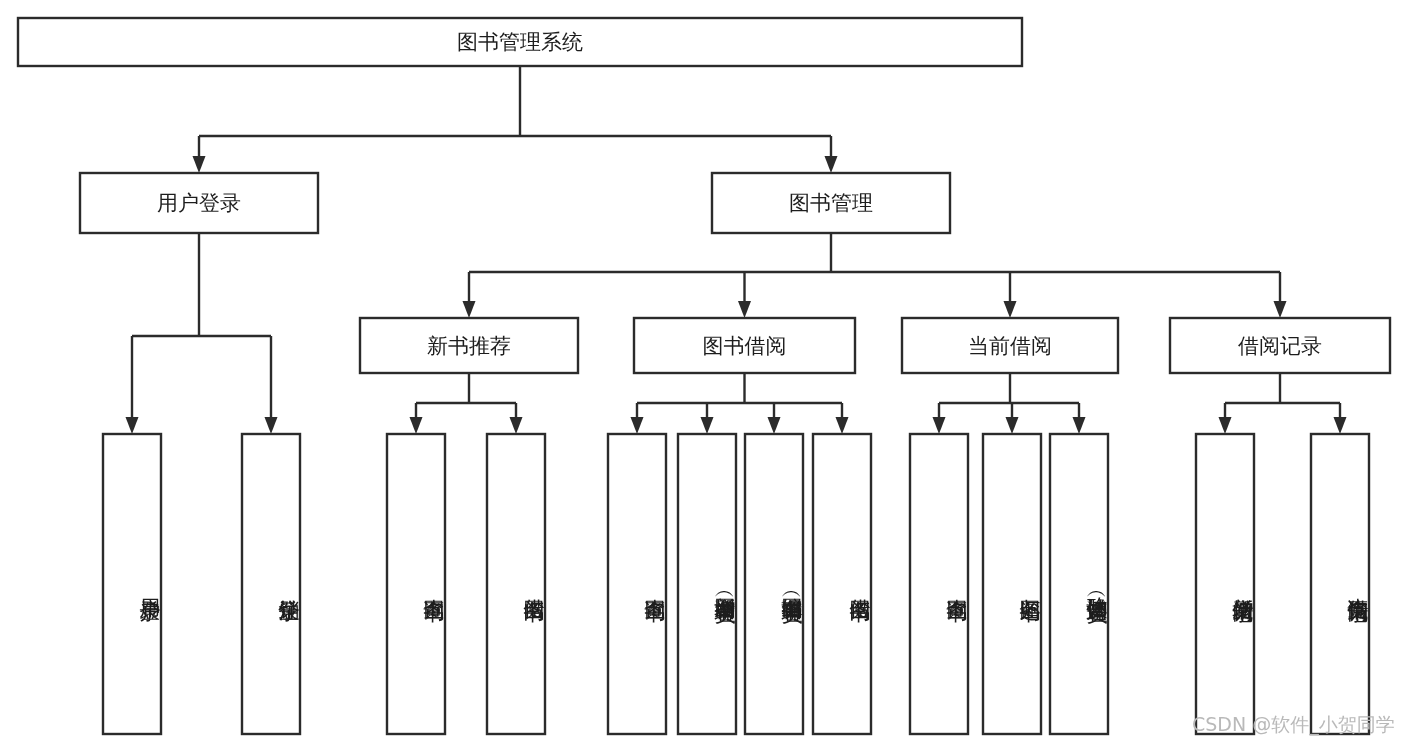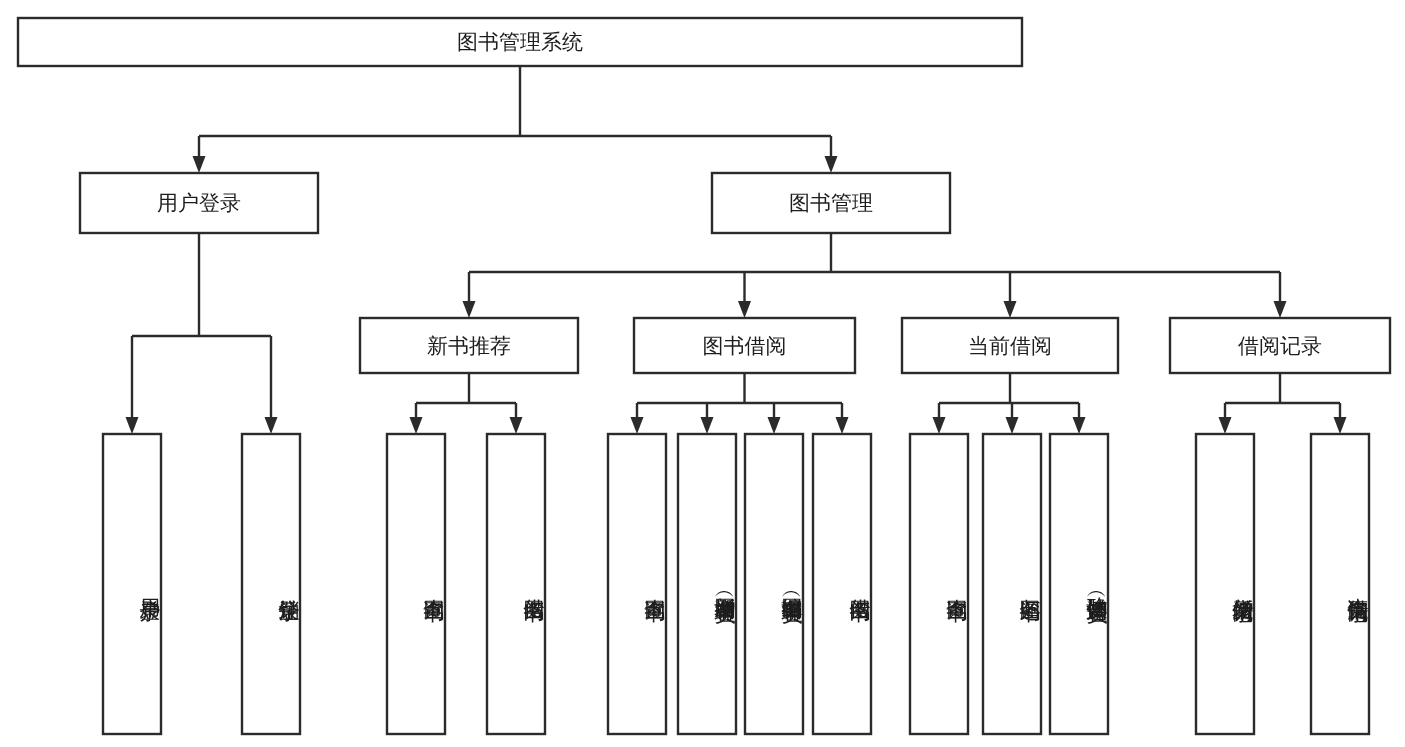--- a/index.html
+++ b/index.html
@@ -216,14 +216,15 @@
         <span>确认归还（管理员）</span>
       </div>
       <div class="node-label-v" style="left: 1196px; top: 440px; width: 58px; height: 288px;">
         <span>新增借阅记录</span>
       </div>
       <div class="node-label-v" style="left: 1311px; top: 440px; width: 58px; height: 288px;">
         <span>查询借阅记录</span>
       </div>
     </div>
 
+  <div class="watermark">CSDN @软件_小贺同学</div>
 
 </div>
 
 </body></html>

